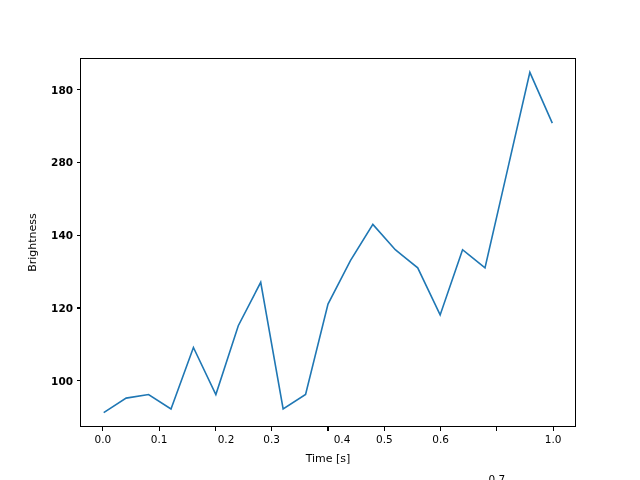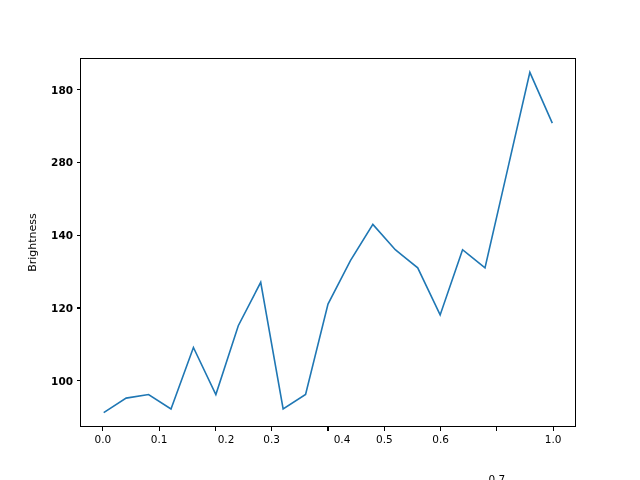--- a/index.html
+++ b/index.html
@@ -138,14 +138,15 @@
       <div class="tick-mark xtick-mark" style="left: 552.649px;"></div>
       <div class="tick-label xtick-label" style="left: 553.199px; top: 433px;">1.0</div>
     </div>
 
   <div id="plot-area">
     <svg id="data-svg" viewBox="0 0 496 369" preserveAspectRatio="none">
       <polyline id="data-line" fill="none" stroke="#1f77b4" stroke-width="1.6" stroke-linejoin="miter" stroke-linecap="butt" points="22.80,355.54 45.32,340.98 67.84,337.34 90.36,351.90 112.88,290.03 135.40,337.34 157.92,268.20 180.44,224.53 202.96,351.90 225.48,337.34 248.00,246.36 270.52,202.70 293.04,166.30 315.56,191.78 338.08,209.97 360.60,257.28 383.12,191.78 405.64,209.97 428.16,111.72 450.68,13.46 473.20,64.41"></polyline>
     </svg>
   </div>
 
+  <div id="xlabel">Time [s]</div>
 
 </div>
 
 </body></html>

